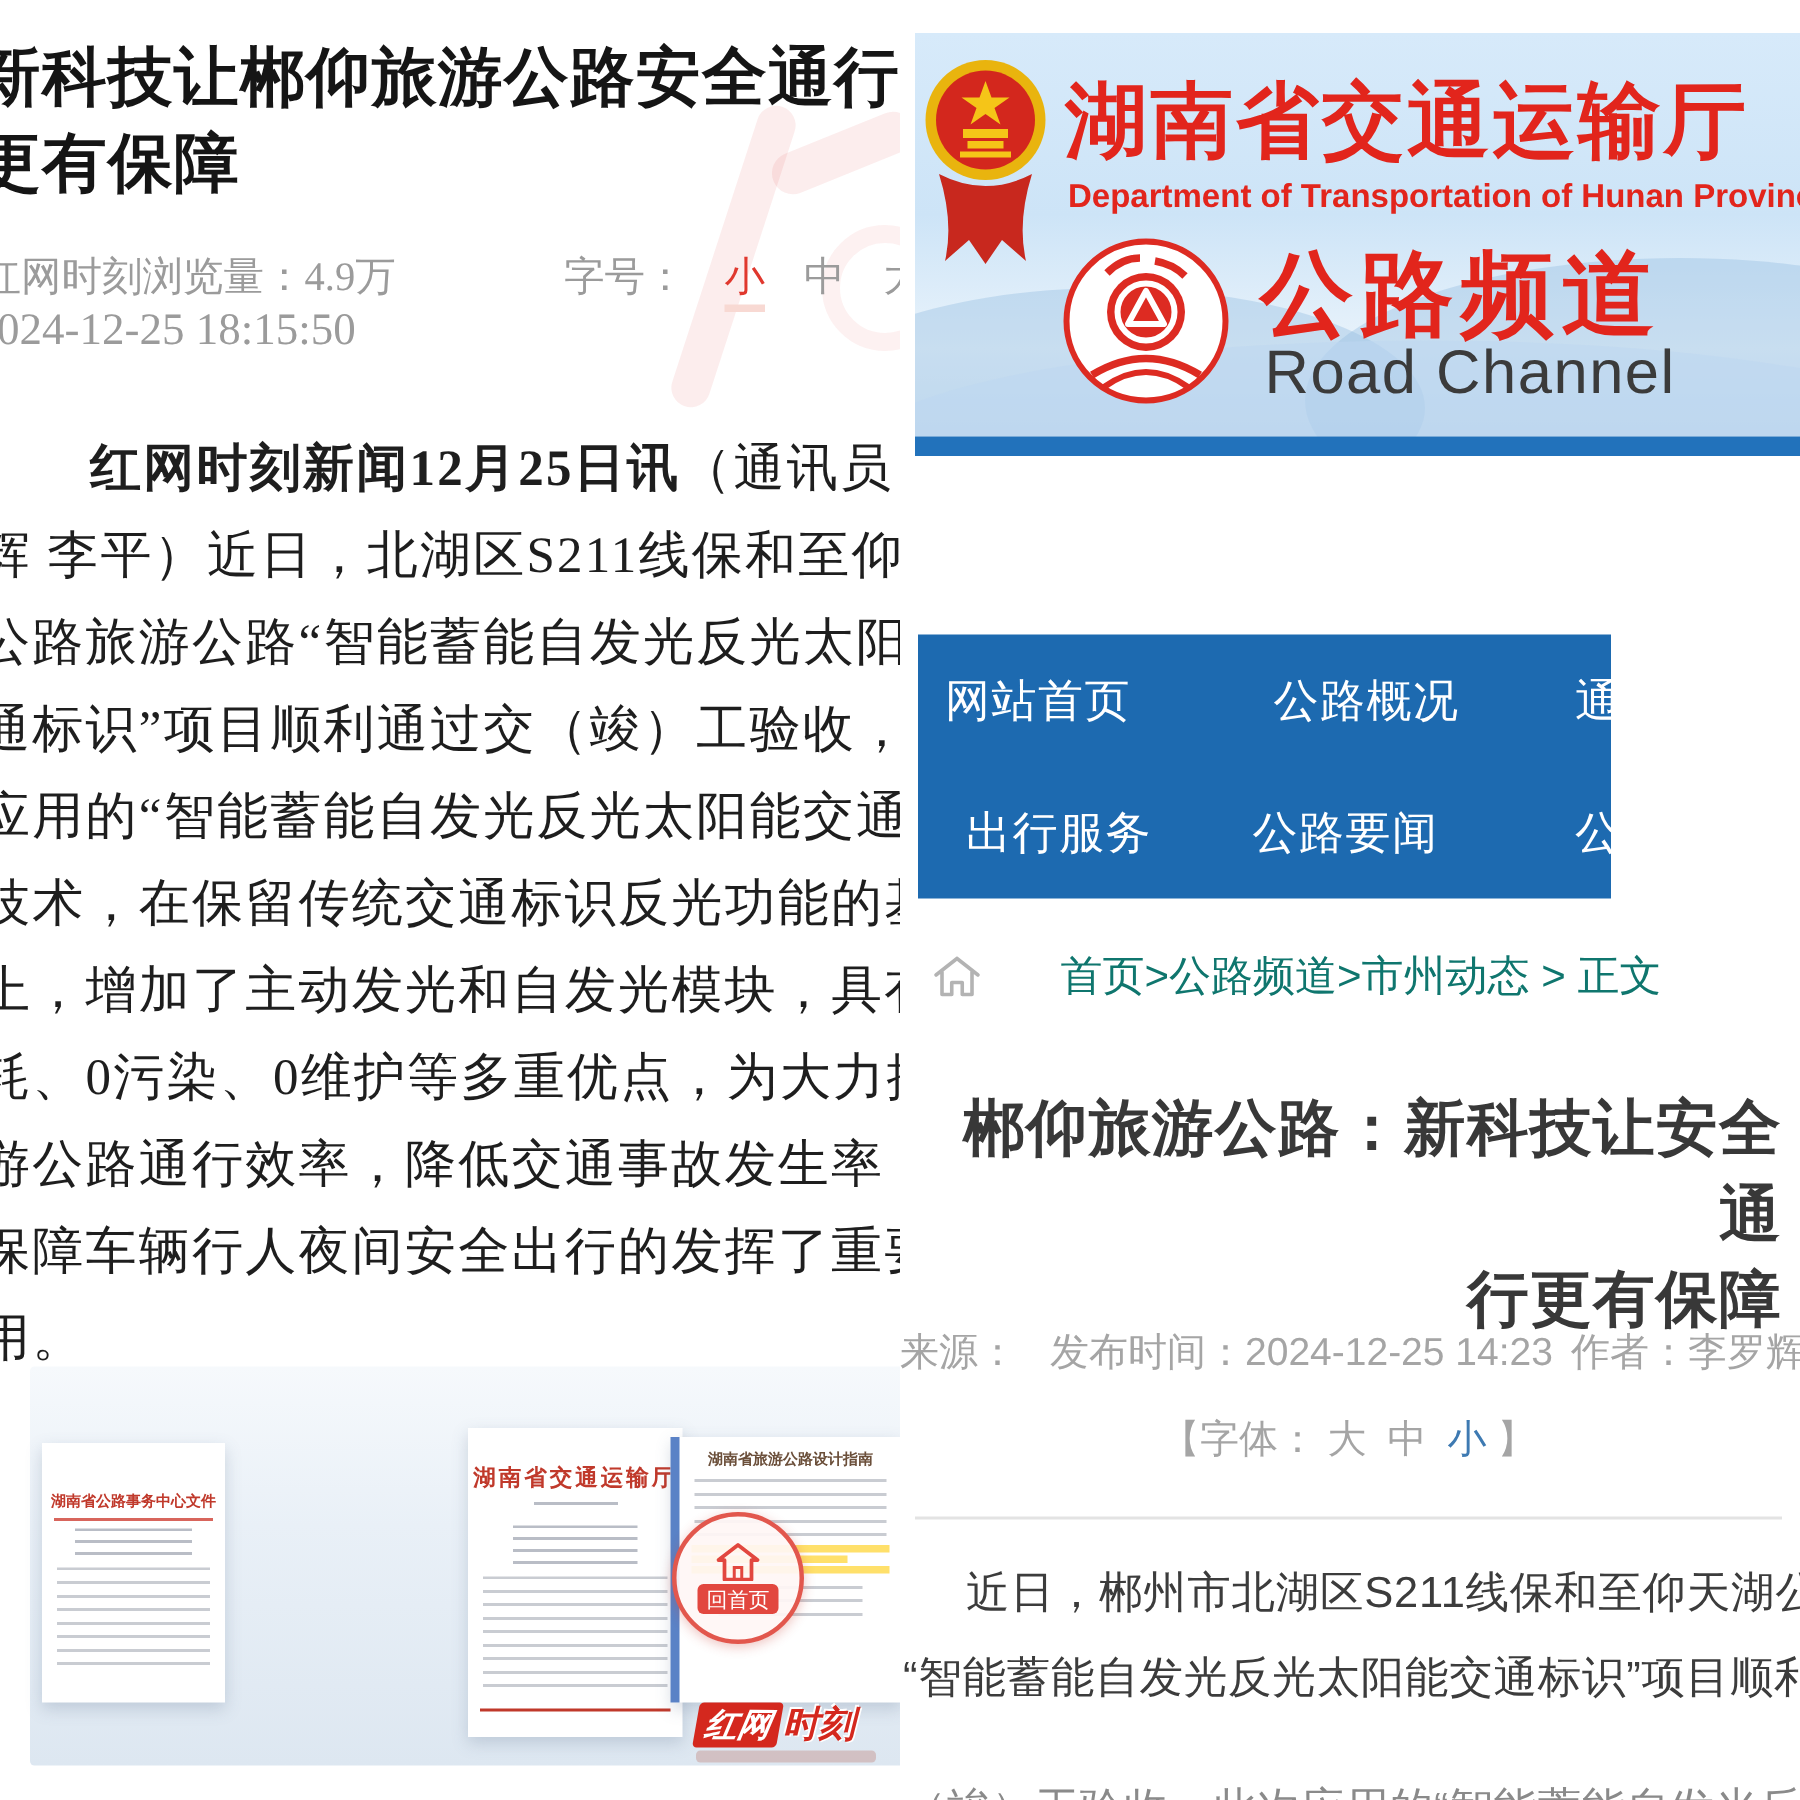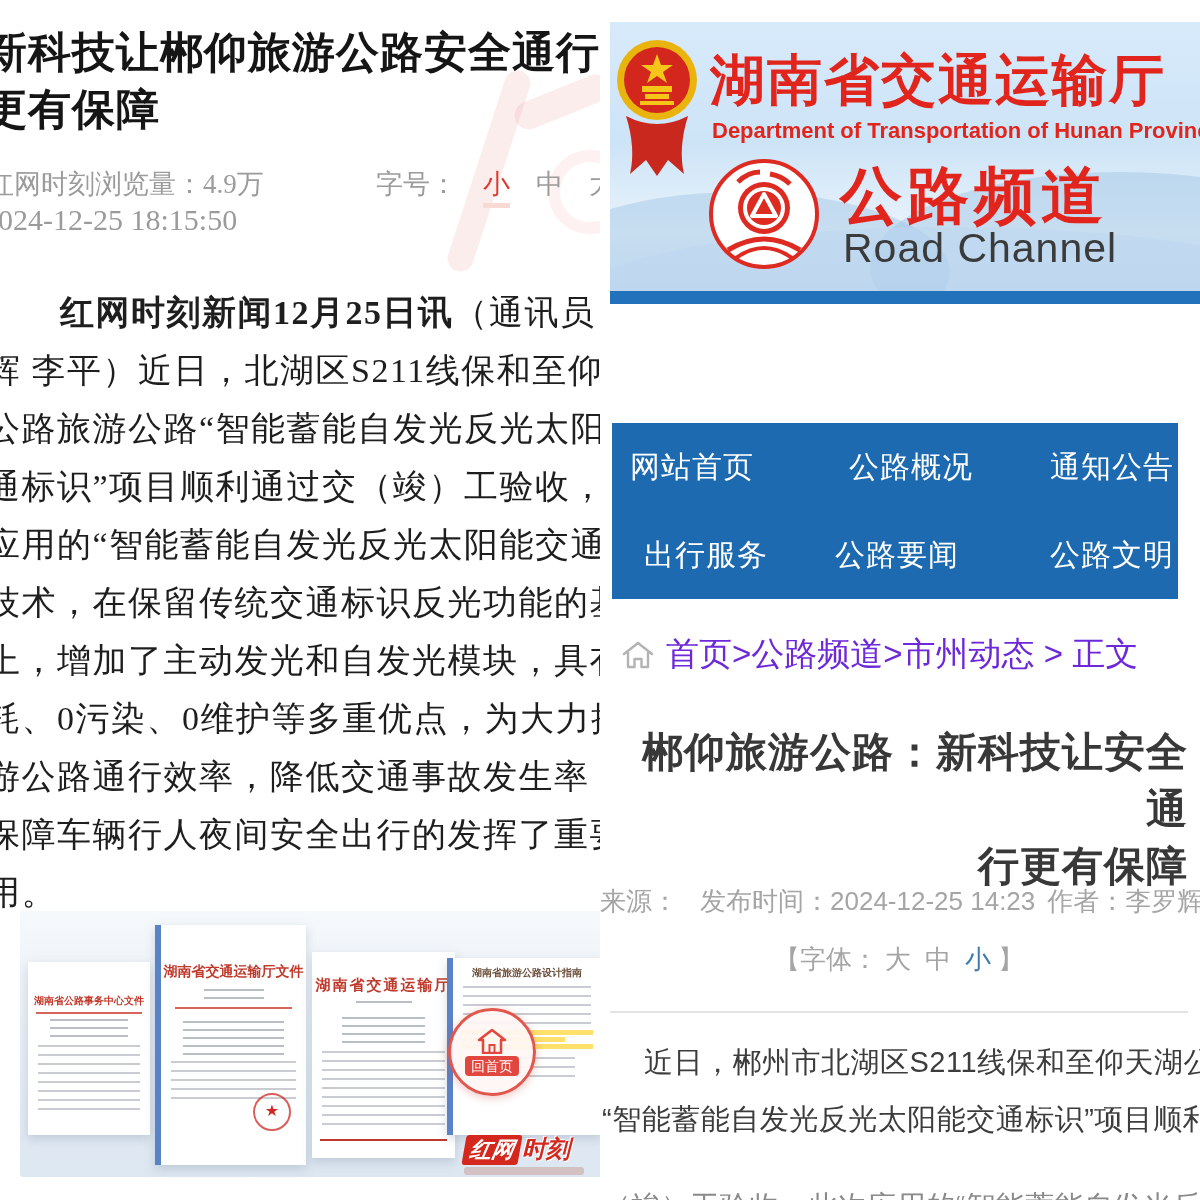--- a/index.html
+++ b/index.html
@@ -58,26 +58,26 @@
     letter-spacing:5px;white-space:nowrap;}
   .chan-en{position:absolute;left:233px;top:203px;font-size:41px;color:#3b3b3b;letter-spacing:1px;white-space:nowrap;}
   .blue-bar{position:absolute;left:10px;top:291px;width:590px;height:13px;background:#2272bb;}
   .search{position:absolute;left:10px;top:304px;width:578px;height:63px;background:#fff;
     border-bottom:5px solid #1d6ab0;}
   .search input{position:absolute;left:52px;top:8px;width:370px;height:44px;border:none;outline:none;
     font-size:28px;color:#444;background:transparent;font-family:"Liberation Sans",sans-serif;}
   .search input::placeholder{color:#8c8c8c;}
   .search-btn{position:absolute;left:442px;top:0px;width:125px;height:63px;background:#1c6fad;color:#fff;
     font-size:30px;border:none;border-radius:10px;cursor:pointer;font-family:"Liberation Sans",sans-serif;}
-  .nav{position:absolute;left:12px;top:423px;width:566px;height:176px;background:#1d6ab0;
+  .nav{position:absolute;left:12px;top:423px;width:462px;height:176px;background:#1d6ab0;
     display:grid;grid-template-columns:205px 205px 1fr;grid-template-rows:1fr 1fr;align-items:center;}
   .nav .item{color:#fff;font-size:30px;letter-spacing:1px;cursor:pointer;white-space:nowrap;}
   .nav .c1{padding-left:18px;} .nav .c2{padding-left:32px;} .nav .c3{padding-left:28px;}
   .crumbs{position:absolute;left:22px;top:632px;display:flex;align-items:center;gap:12px;}
-  .crumbs .txt{font-size:33px;color:#6d28d9;white-space:nowrap;cursor:pointer;}
+  .crumbs .txt{font-size:28px;color:#0f766e;white-space:nowrap;cursor:pointer;margin-left:41px;}
   .rt-title{position:absolute;left:10px;top:724px;width:578px;text-align:right;}
   .rt-title div{font-size:41px;line-height:57px;font-weight:700;color:#383838;letter-spacing:1px;}
   .rt-meta{position:absolute;left:0px;top:884px;width:600px;text-align:center;font-size:26px;
     color:#a5a5a5;white-space:nowrap;}
   .rt-meta .sp{display:inline-block;width:22px;}
   .rt-font{position:absolute;left:10px;top:942px;width:578px;text-align:center;font-size:26px;color:#a5a5a5;}
   .rt-font .opt{margin:0 7px;cursor:pointer;}
   .rt-font .opt.small{color:#3e7ab2;}
   .divider{position:absolute;left:10px;top:1011px;width:578px;height:2px;background:#e3e3e3;}
   .rb-line{position:absolute;left:2px;font-size:29px;line-height:57px;color:#3c3c3c;
@@ -122,28 +122,20 @@
         <div class="bline">用。</div>
       </div>
   </div>
 
   <div class="photo">
     <div class="doc" style="left:8px;top:51px;width:122px;height:173px;">
       <div class="dt" style="font-size:10px;margin-top:32px;">湖南省公路事务中心文件</div>
       <div class="redline"></div>
       <div class="cstripes" style="height:20px;"></div>
       <div class="stripes" style="height:70px;"></div>
-    </div>
-    <div class="doc spine-l" style="left:135px;top:14px;width:145px;height:240px;">
-      <div class="dt" style="font-size:14px;margin-top:38px;">湖南省交通运输厅文件</div>
-      <div class="cstripes" style="height:10px;width:60px;margin:8px auto;"></div>
-      <div class="redline" style="margin:2px 14px;"></div>
-      <div class="cstripes" style="height:34px;margin-top:12px;"></div>
-      <div class="stripes" style="height:40px;"></div>
-      <div class="seal" style="left:92px;top:168px;">★</div>
     </div>
     <div class="doc" style="left:292px;top:41px;width:143px;height:206px;">
       <div class="dt" style="font-size:15px;margin-top:24px;letter-spacing:2px;">湖南省交通运输厅</div>
       <div class="cstripes" style="height:8px;width:56px;margin:6px auto;"></div>
       <div class="cstripes" style="height:26px;margin:8px 30px;"></div>
       <div class="stripes" style="height:78px;"></div>
       <div class="redline" style="margin-top:10px;background:#c0392b;"></div>
     </div>
     <div class="doc spine-l" style="left:427px;top:47px;width:148px;height:177px;">
       <div class="dt" style="font-size:10px;margin-top:8px;color:#6b4f3a;">湖南省旅游公路设计指南</div>

